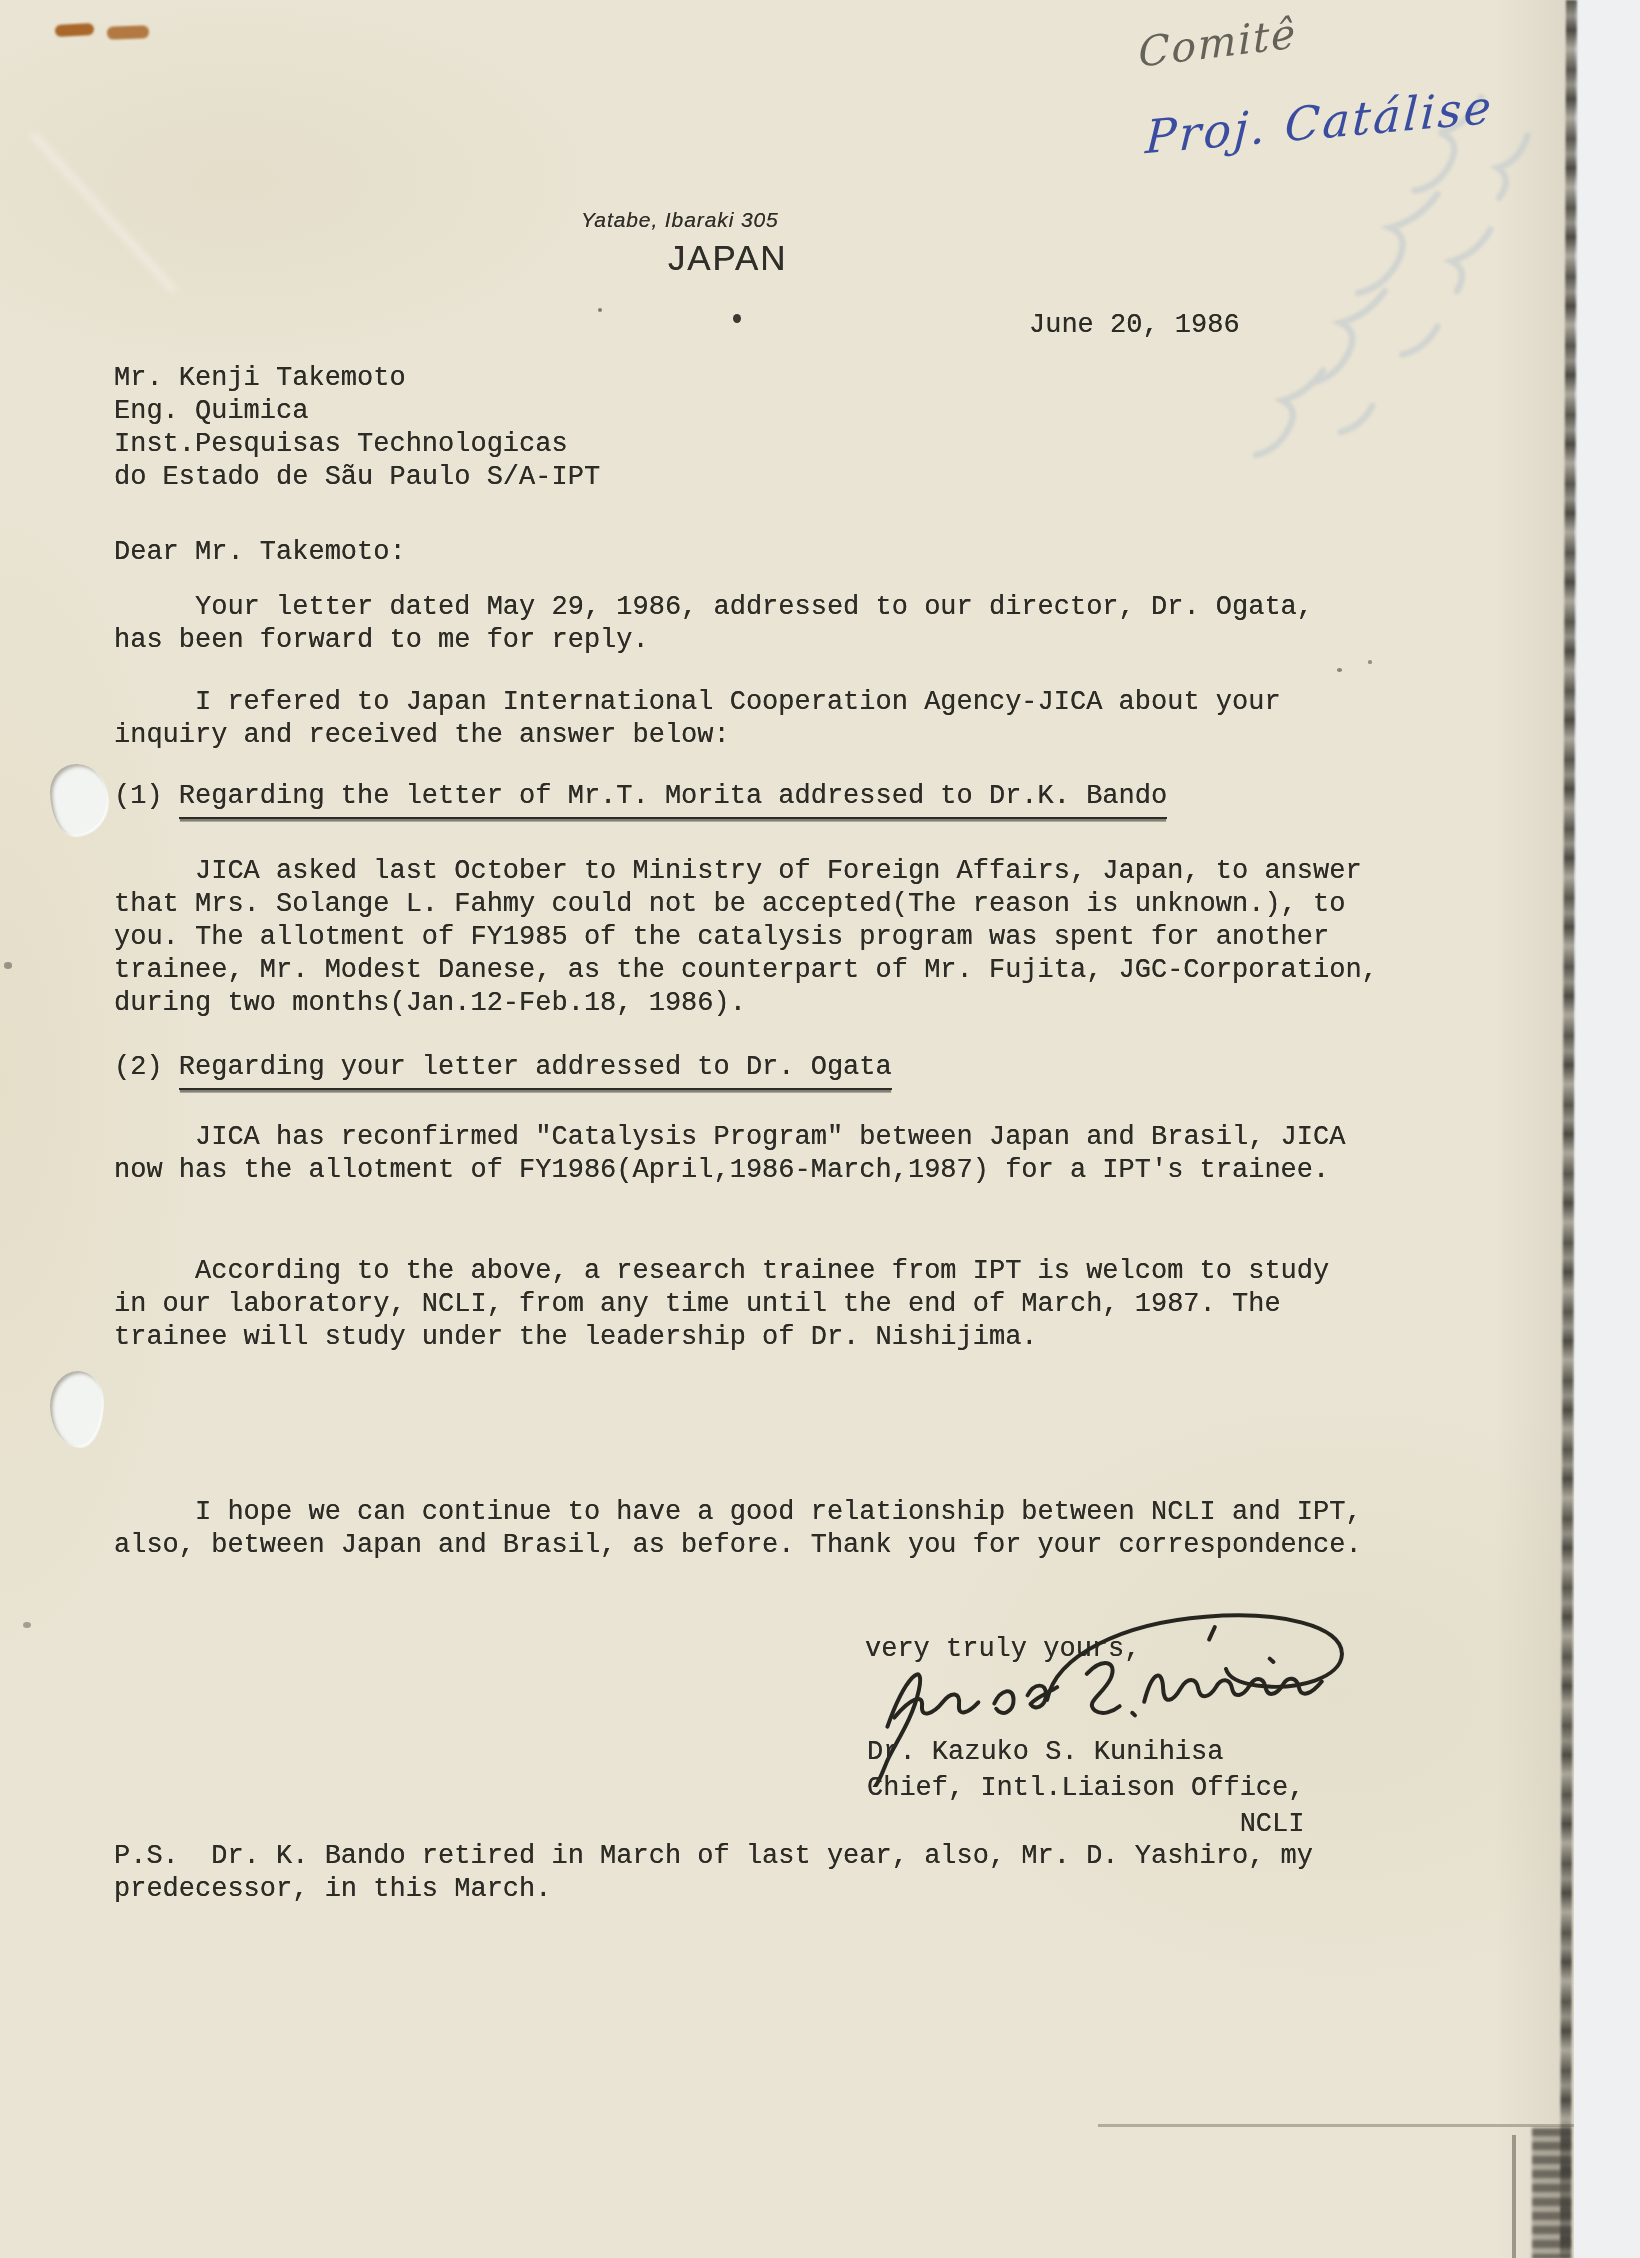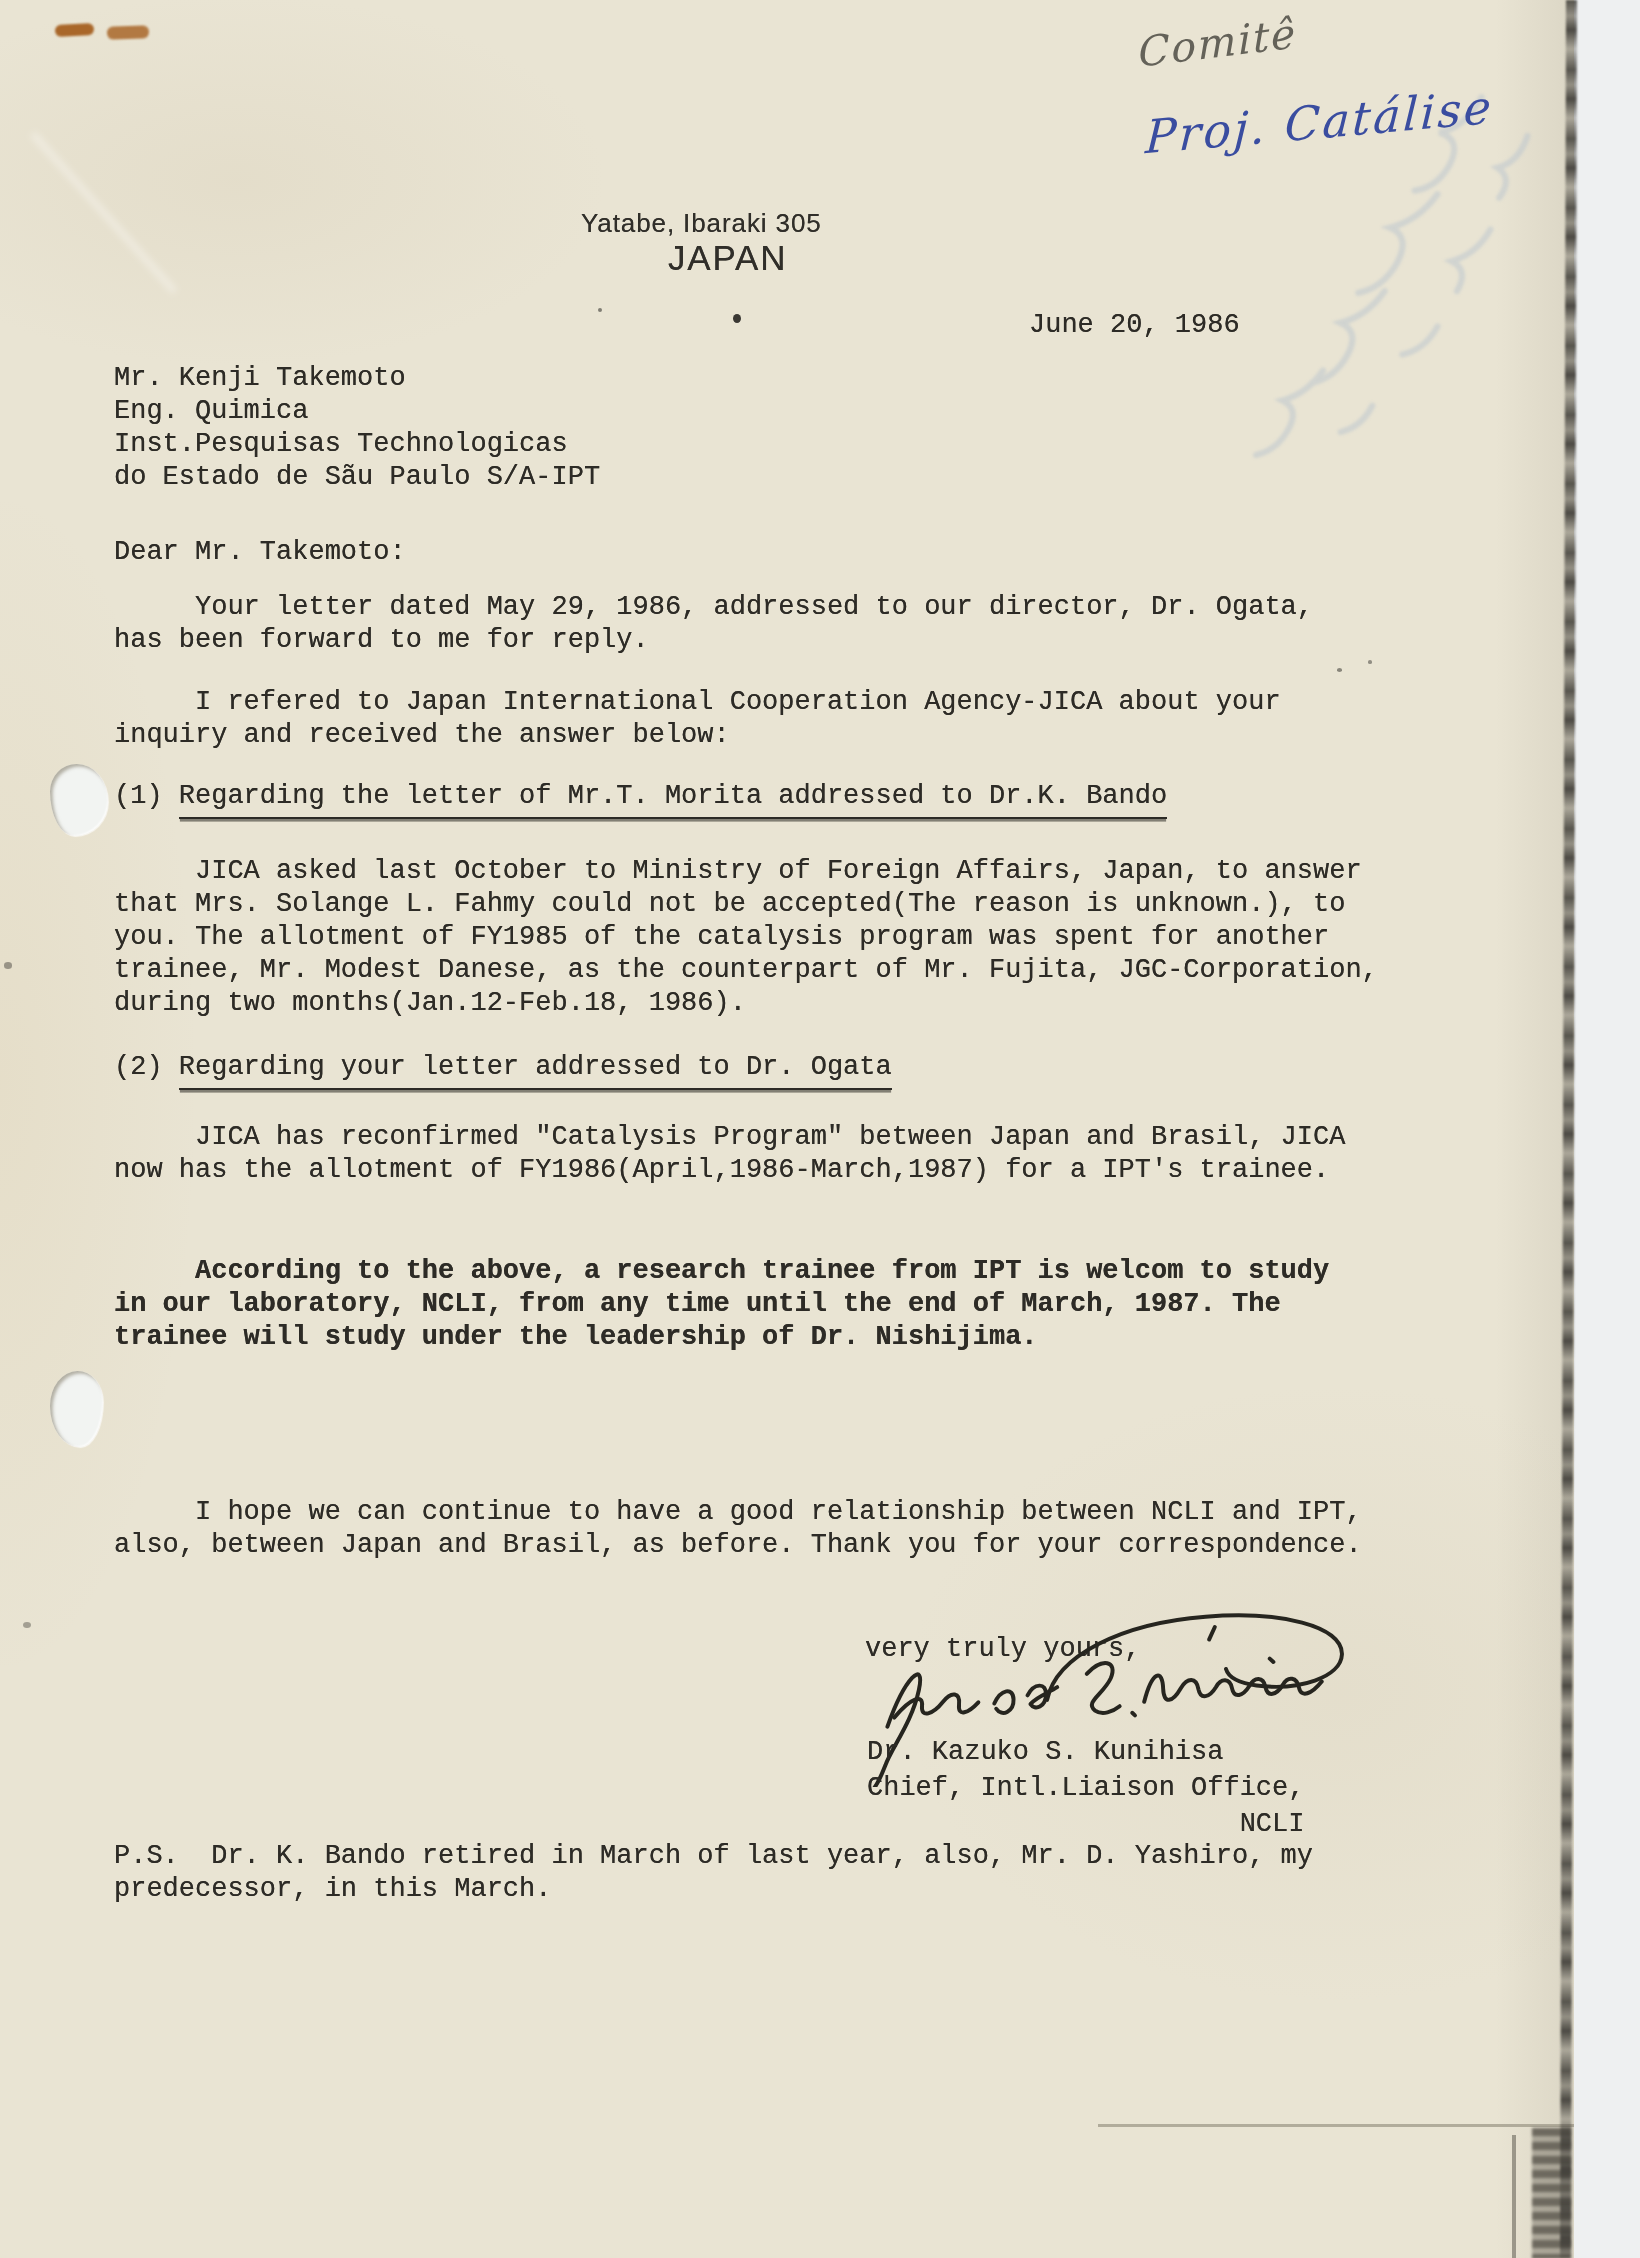--- a/index.html
+++ b/index.html
@@ -11,21 +11,21 @@
       radial-gradient(ellipse 529px 265px at 15% 8%, rgba(214,204,180,.28), transparent 70%),
       radial-gradient(ellipse 618px 441px at 85% 75%, rgba(210,201,178,.22), transparent 70%),
       radial-gradient(ellipse 265px 794px at 0% 48%, rgba(196,168,112,.10), transparent 75%),
       linear-gradient(90deg, rgba(0,0,0,0) 95%, rgba(110,104,88,.10) 99.5%);
   }
   .mono{font-family:"Liberation Mono","DejaVu Sans Mono",monospace;font-size:27px;line-height:33px;
         color:#2d2b26;text-shadow:0 0 0.5px rgba(45,43,38,.85);white-space:pre-wrap;}
   .abs{position:absolute;}
   .org{font-size:32px;font-variant:small-caps;letter-spacing:1.3px;color:#302e29;
        text-shadow:0 0 0.4px rgba(48,46,41,.8);}
-  .lh-addr{font-size:26px;letter-spacing:0.9px;color:#302e29;text-shadow:0 0 0.4px rgba(48,46,41,.8);}
+  .lh-addr{font-size:21px;letter-spacing:0.9px;color:#302e29;text-shadow:0 0 0.4px rgba(48,46,41,.8);font-style:italic;}
   .lh-country{font-size:35px;letter-spacing:1.8px;color:#302e29;text-shadow:0 0 0.4px rgba(48,46,41,.8);}
   .heading .u{display:inline-block;border-bottom:2.6px solid #2d2b26;padding-bottom:4.4px;
               box-shadow:0 3.5px 0 -0.9px rgba(45,43,38,.55);}
   .note-pencil{font-family:"DejaVu Serif",serif;font-style:italic;font-size:41px;color:#56544c;
                transform:rotate(-7deg) skewX(-6deg);letter-spacing:1.8px;opacity:.9;}
   .note-blue{font-family:"DejaVu Serif",serif;font-style:italic;font-size:46px;color:#3a4da0;
              transform:rotate(-5deg) skewX(-8deg);letter-spacing:2.6px;}
   .hole{background:#f2f4f2;box-shadow:inset 2.6px 2.6px 3.5px rgba(125,118,98,.55), inset -0.9px -0.9px 1.8px rgba(255,255,255,.9), 0.9px 0.9px 0.9px rgba(255,255,255,.7);}
   .hole1{border-radius:46% 54% 58% 42% / 38% 52% 48% 62%;}
   .hole2{border-radius:52% 48% 44% 56% / 46% 40% 60% 54%;}
@@ -105,21 +105,21 @@
   <div class="abs mono" style="left:114px;top:855px;width:1376px;">     JICA asked last October to Ministry of Foreign Affairs, Japan, to answer
 that Mrs. Solange L. Fahmy could not be accepted(The reason is unknown.), to
 you. The allotment of FY1985 of the catalysis program was spent for another
 trainee, Mr. Modest Danese, as the counterpart of Mr. Fujita, JGC-Corporation,
 during two months(Jan.12-Feb.18, 1986).</div>
 
   <div class="abs mono heading" style="left:114px;top:1051px;text-align:center;"><span>(2) </span><span class="u">Regarding your letter addressed to Dr. Ogata</span></div>
 
   <div class="abs mono" style="left:114px;top:1121px;width:1376px;">     JICA has reconfirmed "Catalysis Program" between Japan and Brasil, JICA
 now has the allotment of FY1986(April,1986-March,1987) for a IPT's trainee.</div>
-  <div class="abs mono" style="left:114px;top:1255px;width:1376px;font-weight:bold;">     According to the above, a research trainee from IPT is welcom to study
+  <div class="abs mono" style="left:114px;top:1255px;width:1376px;">     According to the above, a research trainee from IPT is welcom to study
 in our laboratory, NCLI, from any time until the end of March, 1987. The
 trainee will study under the leadership of Dr. Nishijima.</div>
   <div class="abs mono" style="left:114px;top:1496px;width:1376px;">     I hope we can continue to have a good relationship between NCLI and IPT,
 also, between Japan and Brasil, as before. Thank you for your correspondence.</div>
 
   <div class="abs mono" style="left:865px;top:1633px;">very truly yours,</div>
 
   <svg class="abs" style="left:860px;top:1606px;" width="507" height="181" viewBox="0 0 575 205">
     <g fill="none" stroke="#26251f" stroke-width="4.5" stroke-linecap="round" stroke-linejoin="round" transform="rotate(-2 280 100)">
       <path d="M 212 104 C 224 54, 300 20, 395 16 C 480 12, 550 32, 548 64 C 546 90, 498 104, 450 96 C 428 92, 418 84, 416 76"></path>

